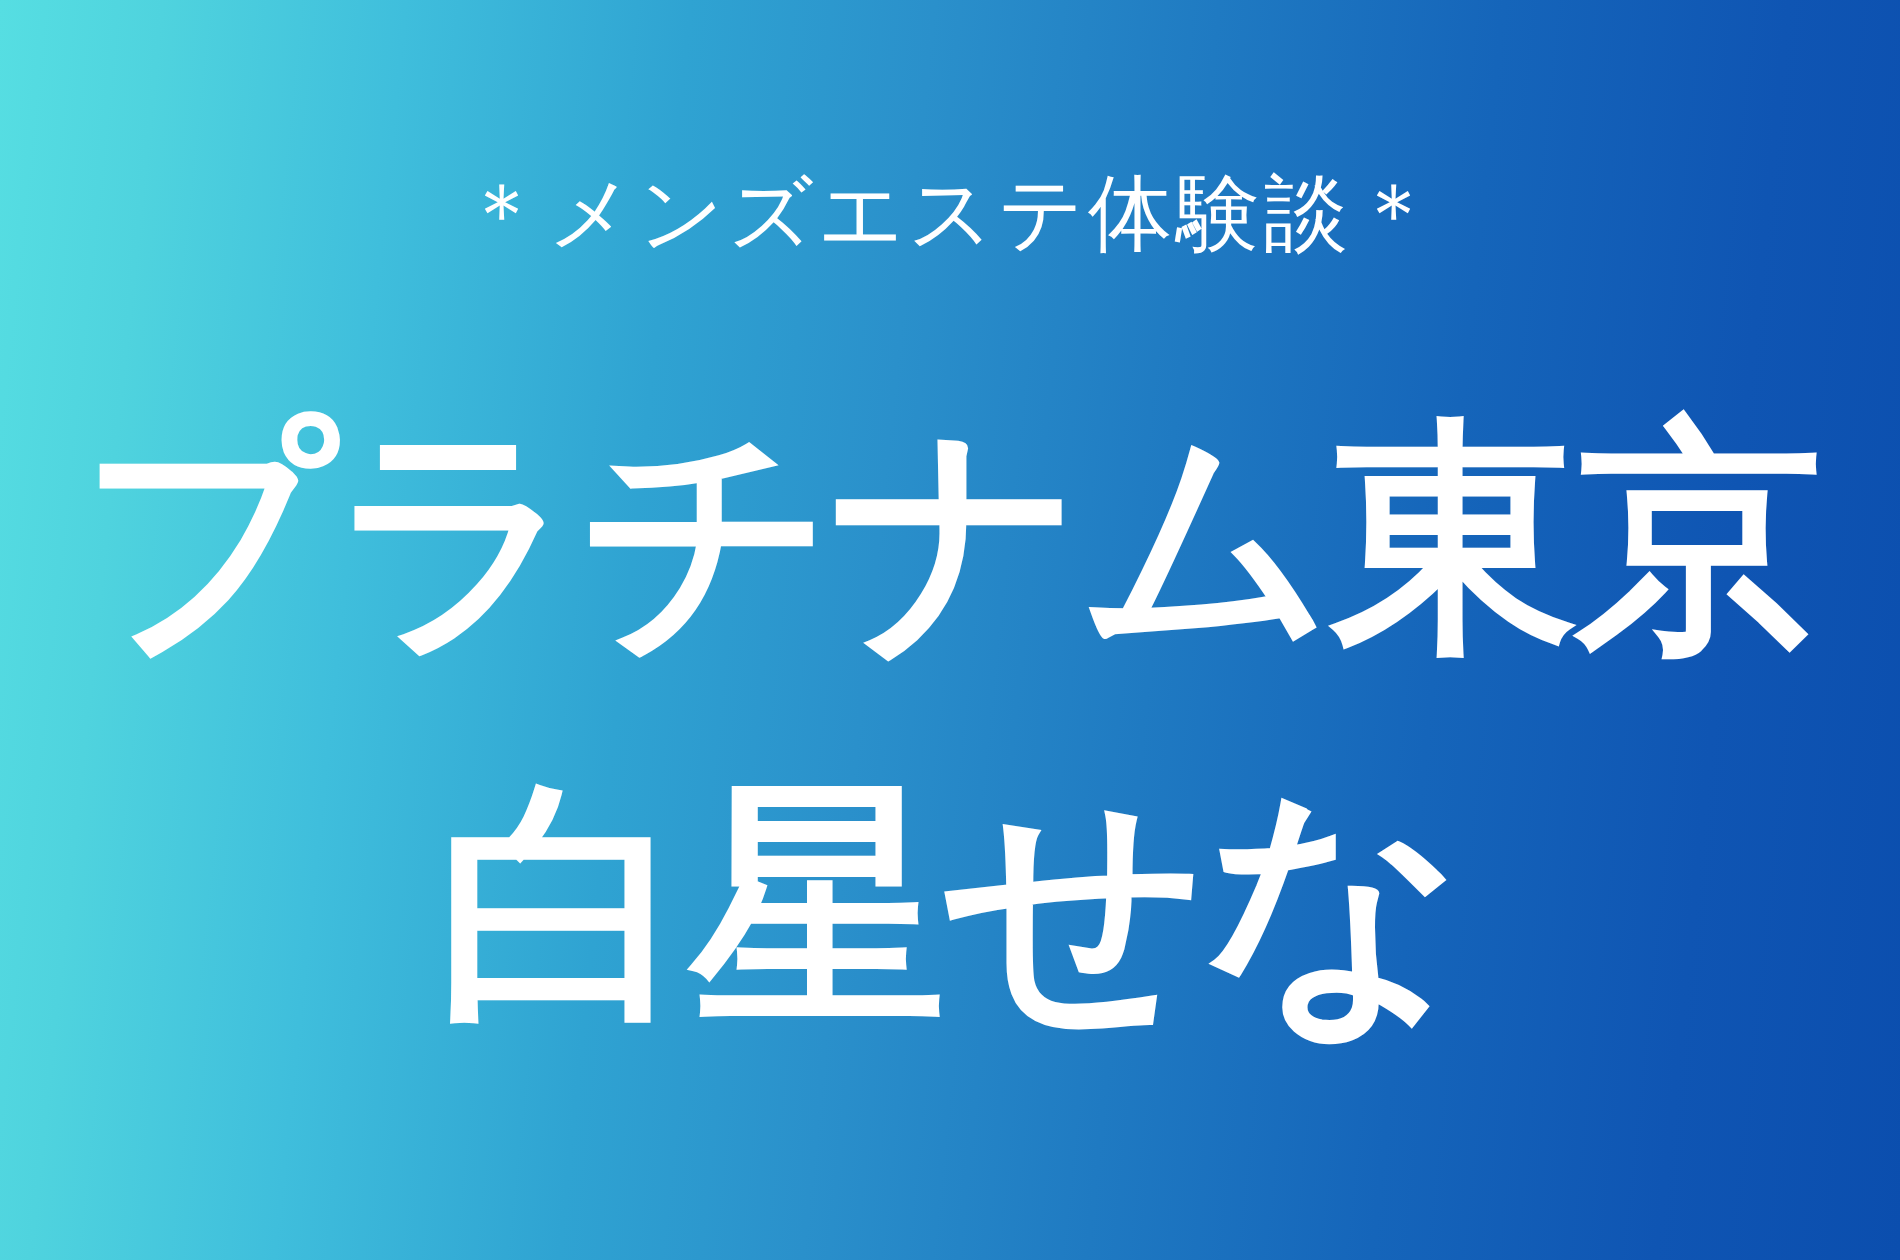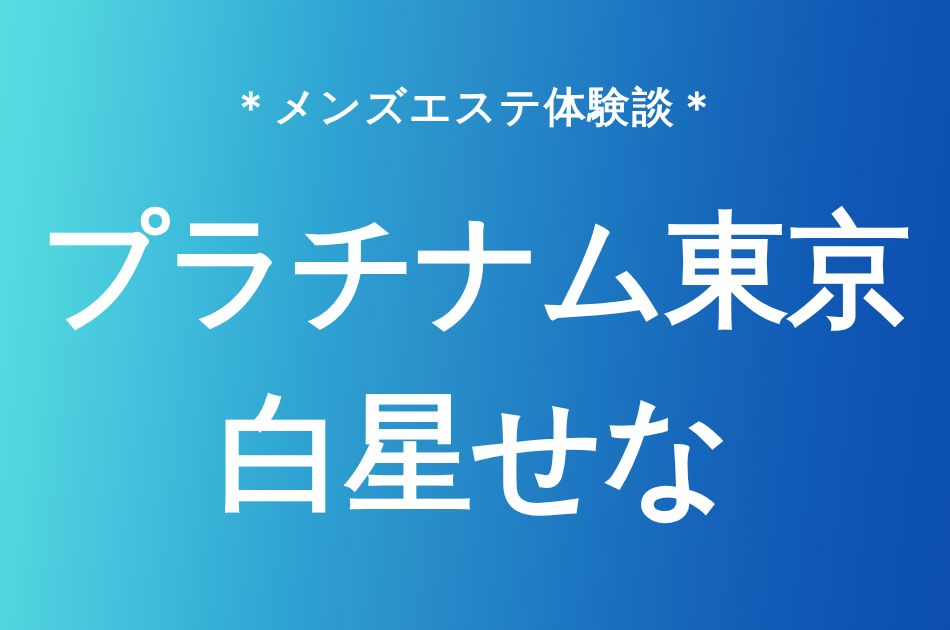--- a/index.html
+++ b/index.html
@@ -49,21 +49,21 @@
   }
 
   
   #kicker {
     position: absolute;
     top: 86px;
     left: 0;
     right: 0;
     font-size: 42px;
     letter-spacing: 2px;
-    font-weight: 700;
+    font-weight: 400;
   }
 
   
   #title {
     position: absolute;
     top: 208px;
     left: 0;
     right: 0;
     font-size: 124px;
     letter-spacing: -2px;

